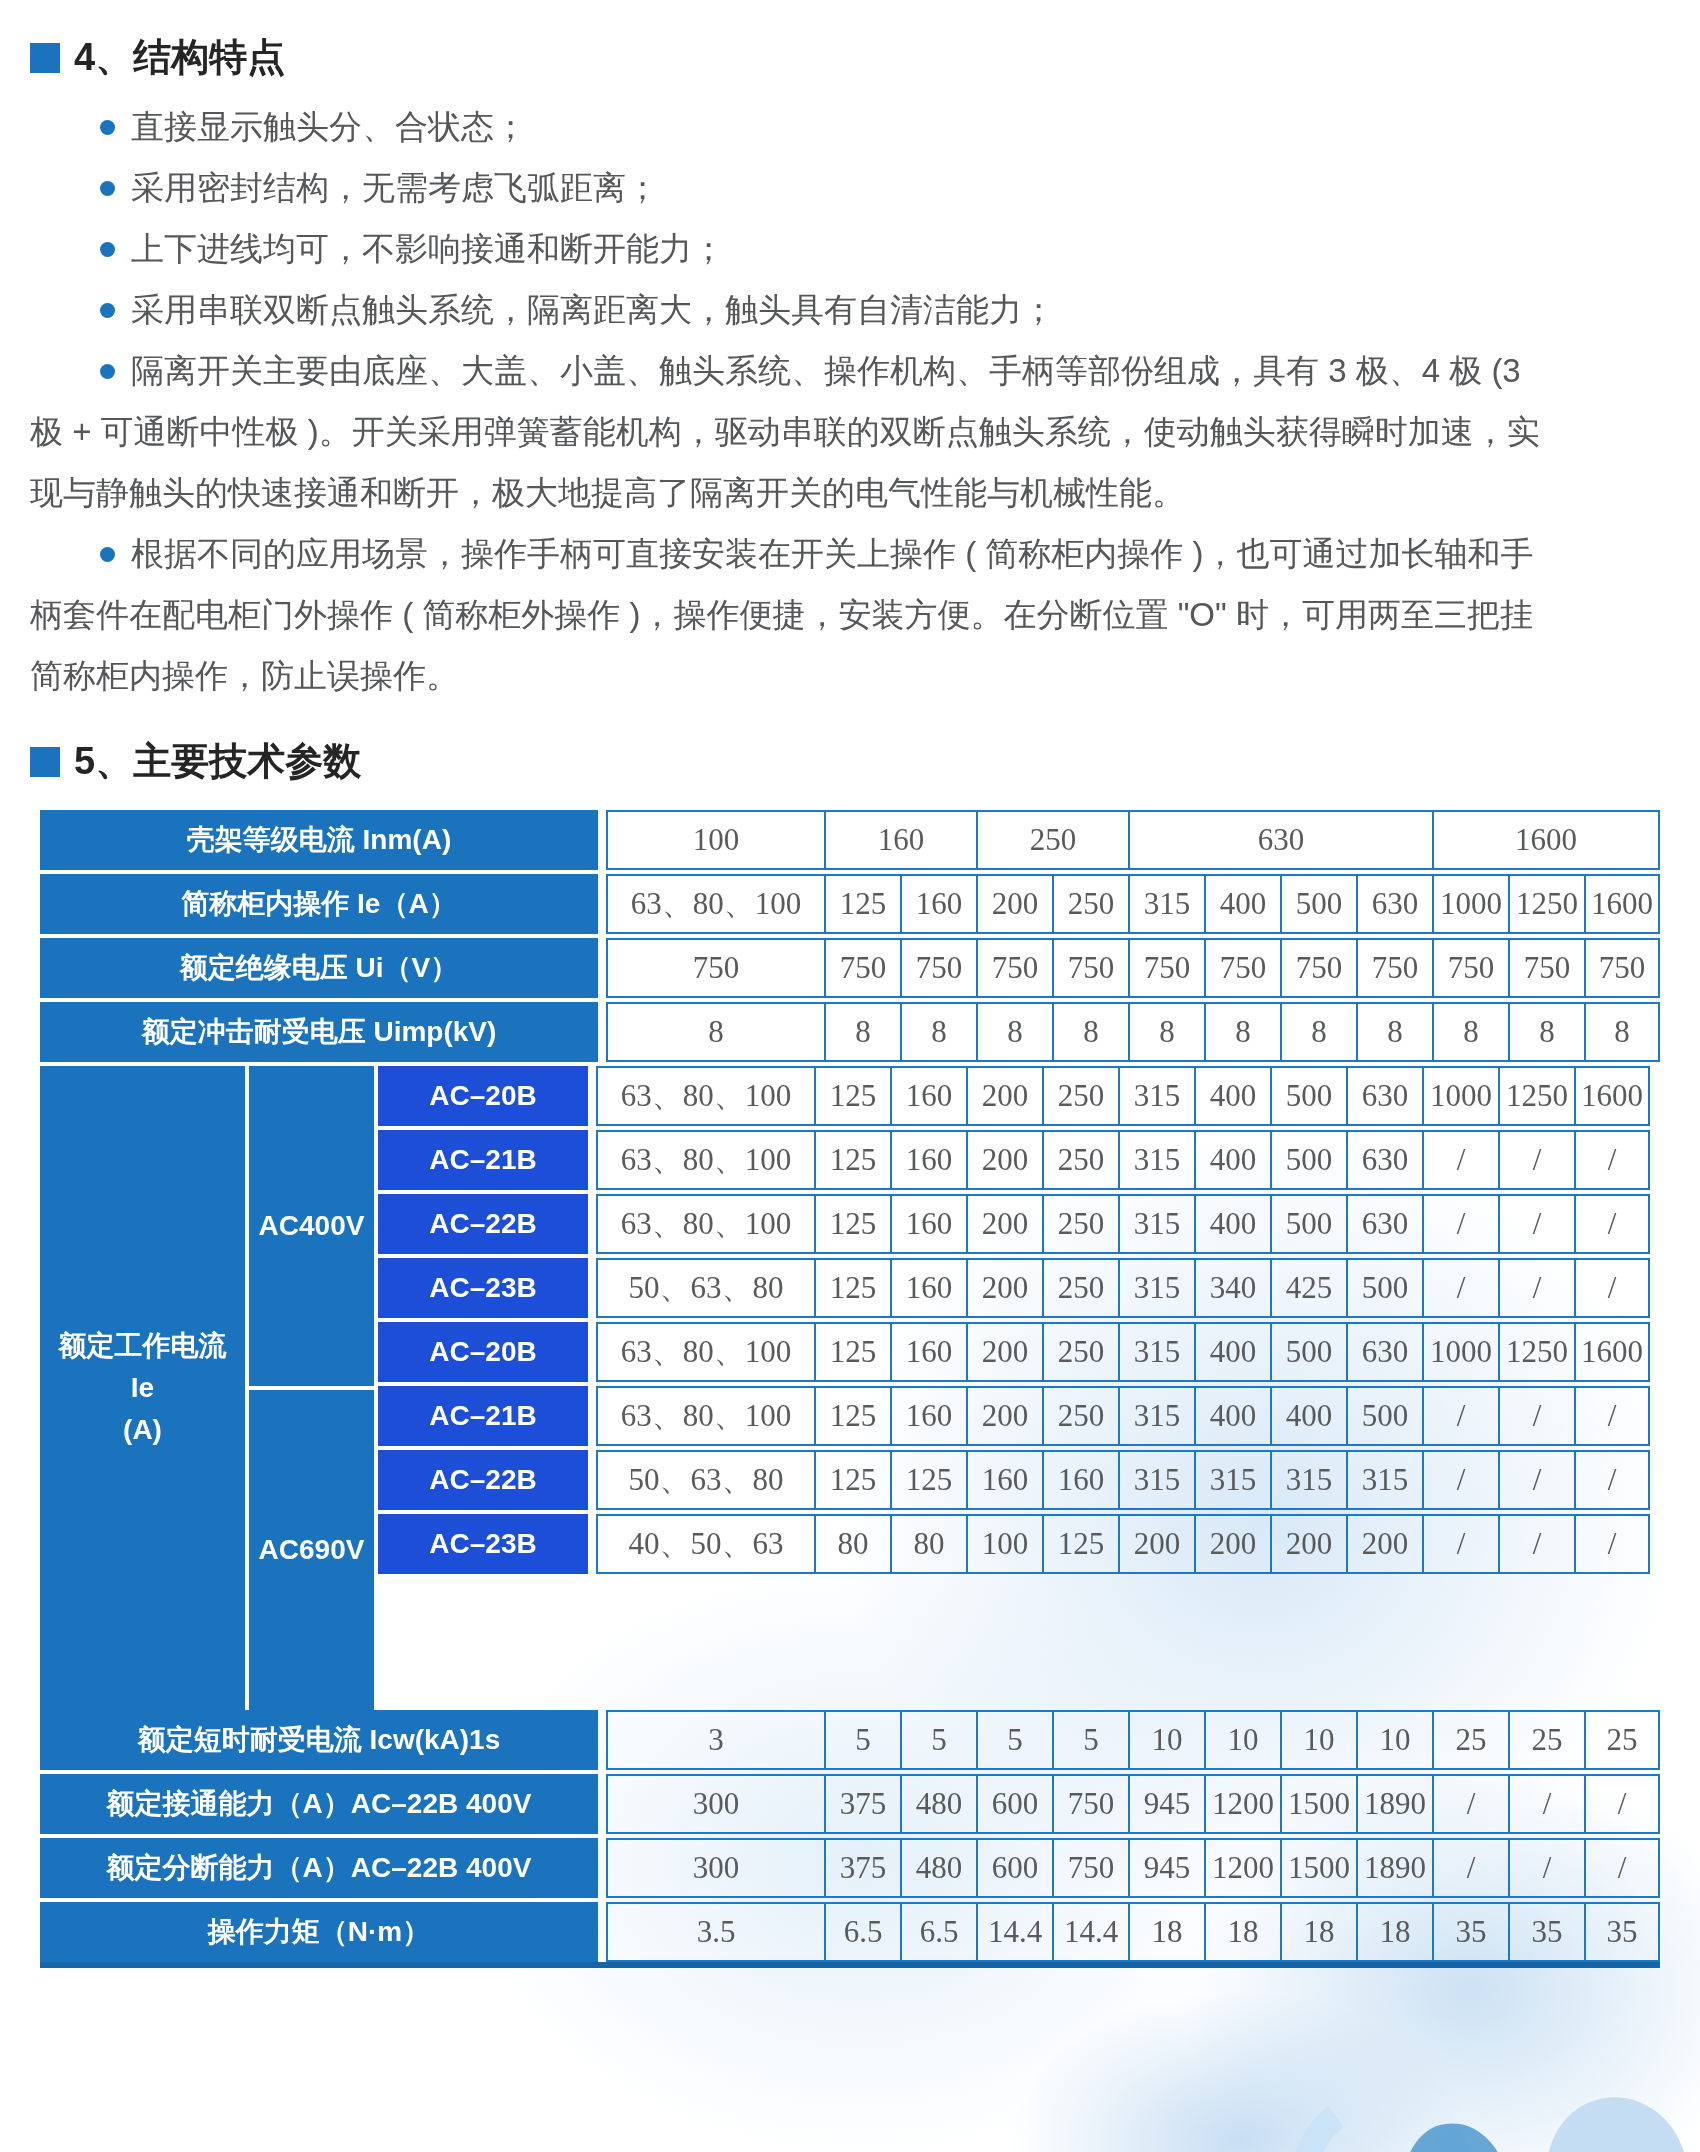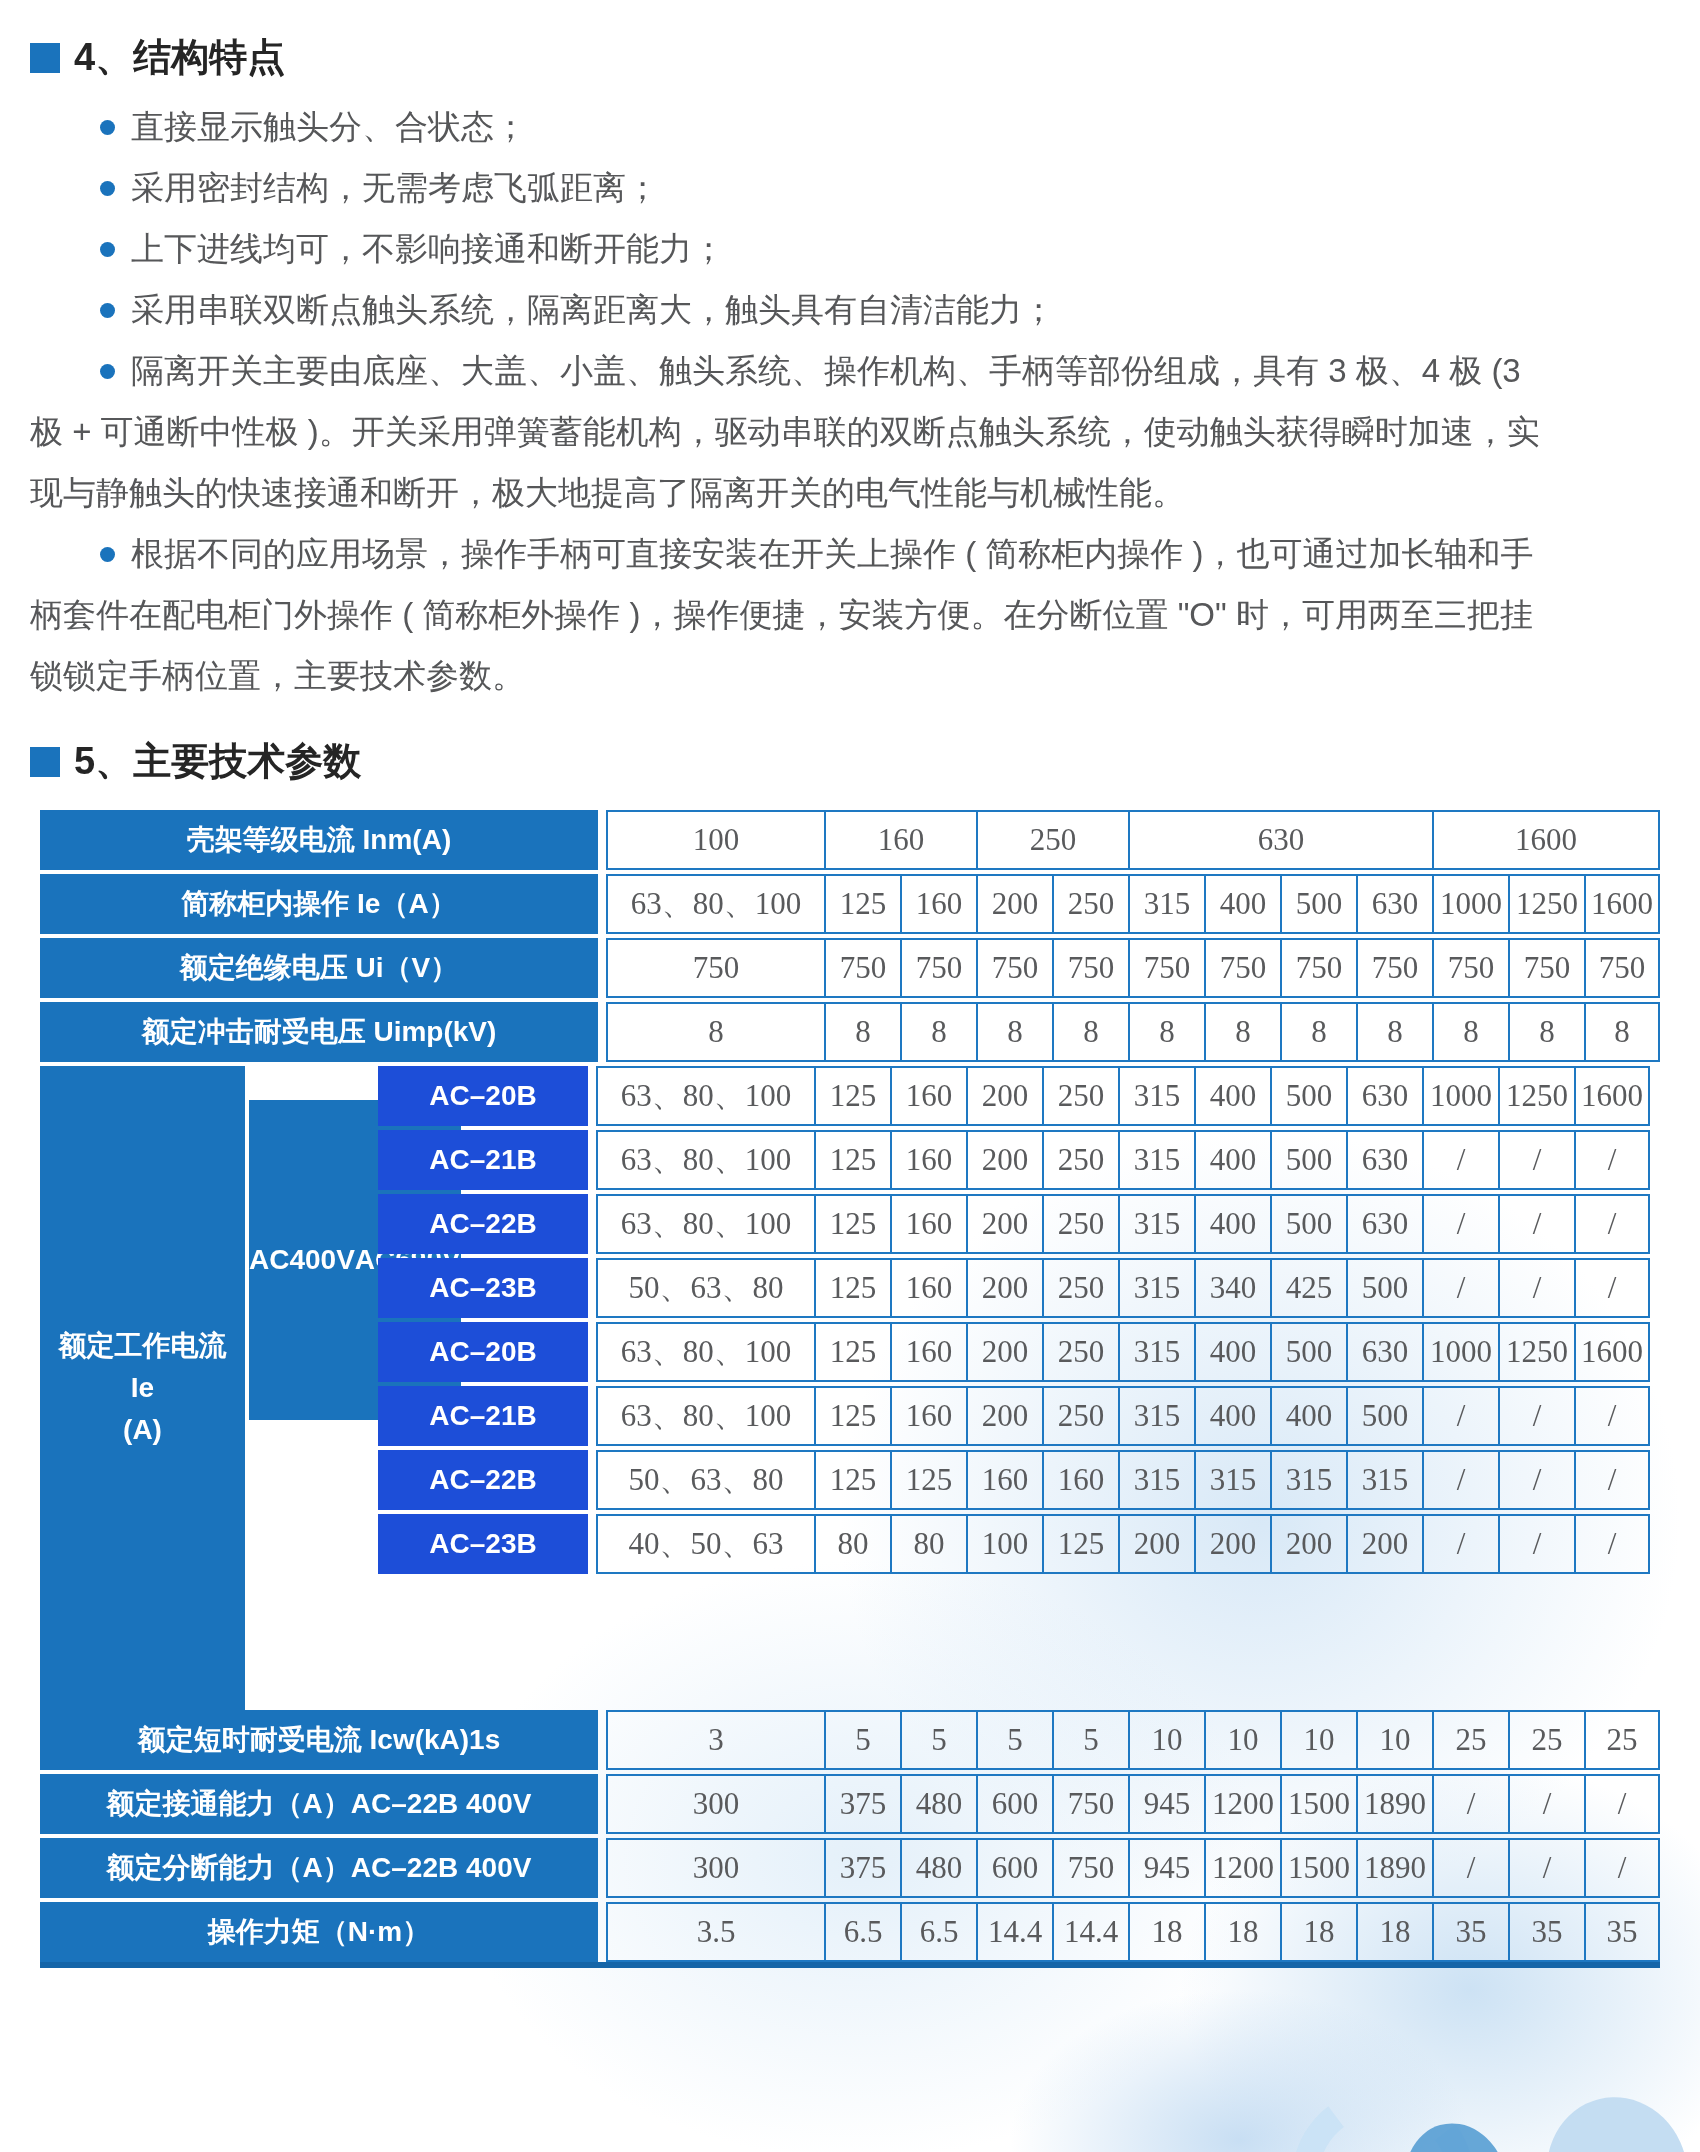--- a/index.html
+++ b/index.html
@@ -46,21 +46,21 @@
         font-family:"Liberation Serif",serif;font-size:31px;color:#595a5c;}
   .cells div.cell:first-of-type{width:218px;}
   .cells div.cell:last-of-type{border-right:2px solid #1e78c2;}
   .gc1{width:218px!important;} .gc2{width:152px!important;} .gc4{width:304px!important;}
   .gc3{width:228px!important;}
   
   .mid{display:flex;}
   .mid-c1{width:205px;height:644px;margin-right:4px;background:#1a73bc;color:#fff;
           font-weight:bold;font-size:28px;display:flex;flex-direction:column;
           align-items:center;justify-content:center;line-height:42px;flex:0 0 auto;text-align:center;}
-  .mid-c2{width:125px;margin-right:4px;display:flex;flex-direction:row;flex:0 0 auto;margin-top:34px;}
+  .mid-c2{width:125px;margin-right:4px;display:flex;flex-direction:column;flex:0 0 auto;}
   .vcell{height:320px;background:#1a73bc;color:#fff;font-weight:bold;font-size:28px;
          display:flex;align-items:center;justify-content:center;}
   .vcell:first-of-type{margin-bottom:4px;}
   .mid-right{flex:1;}
   .clabel{width:210px;background:#1d4ed8;color:#fff;font-weight:bold;font-size:28px;
           display:flex;align-items:center;justify-content:center;flex:0 0 auto;}
   .bottombar{height:6px;background:#1565a8;margin-top:-2px;}
   .trow.lastrow{margin-bottom:2px;}
 </style>
 </head>
@@ -86,21 +86,21 @@
   <div class="features">
     <div class="fline"><span class="dot"></span><span>直接显示触头分、合状态；</span></div>
     <div class="fline"><span class="dot"></span><span>采用密封结构，无需考虑飞弧距离；</span></div>
     <div class="fline"><span class="dot"></span><span>上下进线均可，不影响接通和断开能力；</span></div>
     <div class="fline"><span class="dot"></span><span>采用串联双断点触头系统，隔离距离大，触头具有自清洁能力；</span></div>
     <div class="fline"><span class="dot"></span><span>隔离开关主要由底座、大盖、小盖、触头系统、操作机构、手柄等部份组成，具有 3 极、4 极 (3</span></div>
     <div class="fline"><span>极 + 可通断中性极 )。开关采用弹簧蓄能机构，驱动串联的双断点触头系统，使动触头获得瞬时加速，实</span></div>
     <div class="fline"><span>现与静触头的快速接通和断开，极大地提高了隔离开关的电气性能与机械性能。</span></div>
     <div class="fline"><span class="dot"></span><span>根据不同的应用场景，操作手柄可直接安装在开关上操作 ( 简称柜内操作 )，也可通过加长轴和手</span></div>
     <div class="fline"><span>柄套件在配电柜门外操作 ( 简称柜外操作 )，操作便捷，安装方便。在分断位置 "O" 时，可用两至三把挂</span></div>
-    <div class="fline"><span>锁锁定手柄位置，主要技术参数。</span></div>
+    <div class="fline"><span>简称柜内操作，防止误操作。</span></div>
   </div>
 
   <div class="sec-head" style="top:736px;">
     <span class="sq"></span>
     <span>5、主要技术参数</span>
   </div>
 
   <div class="ptable">
 
     <div class="trow">

